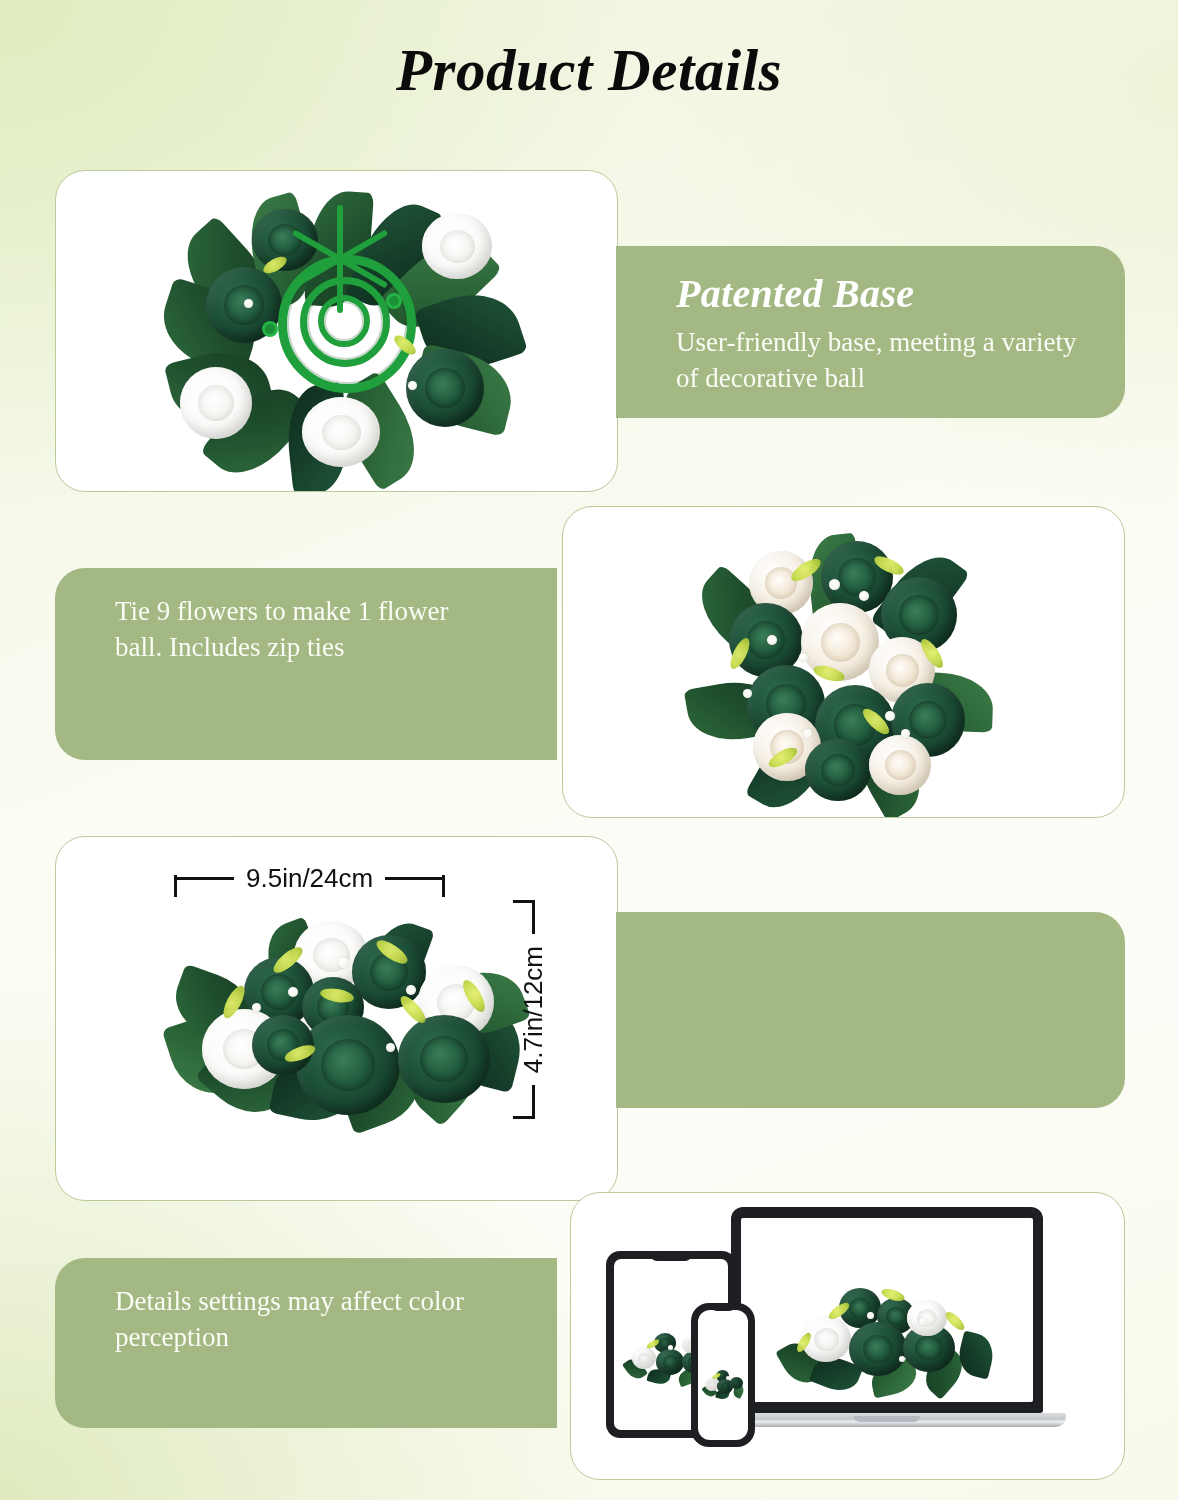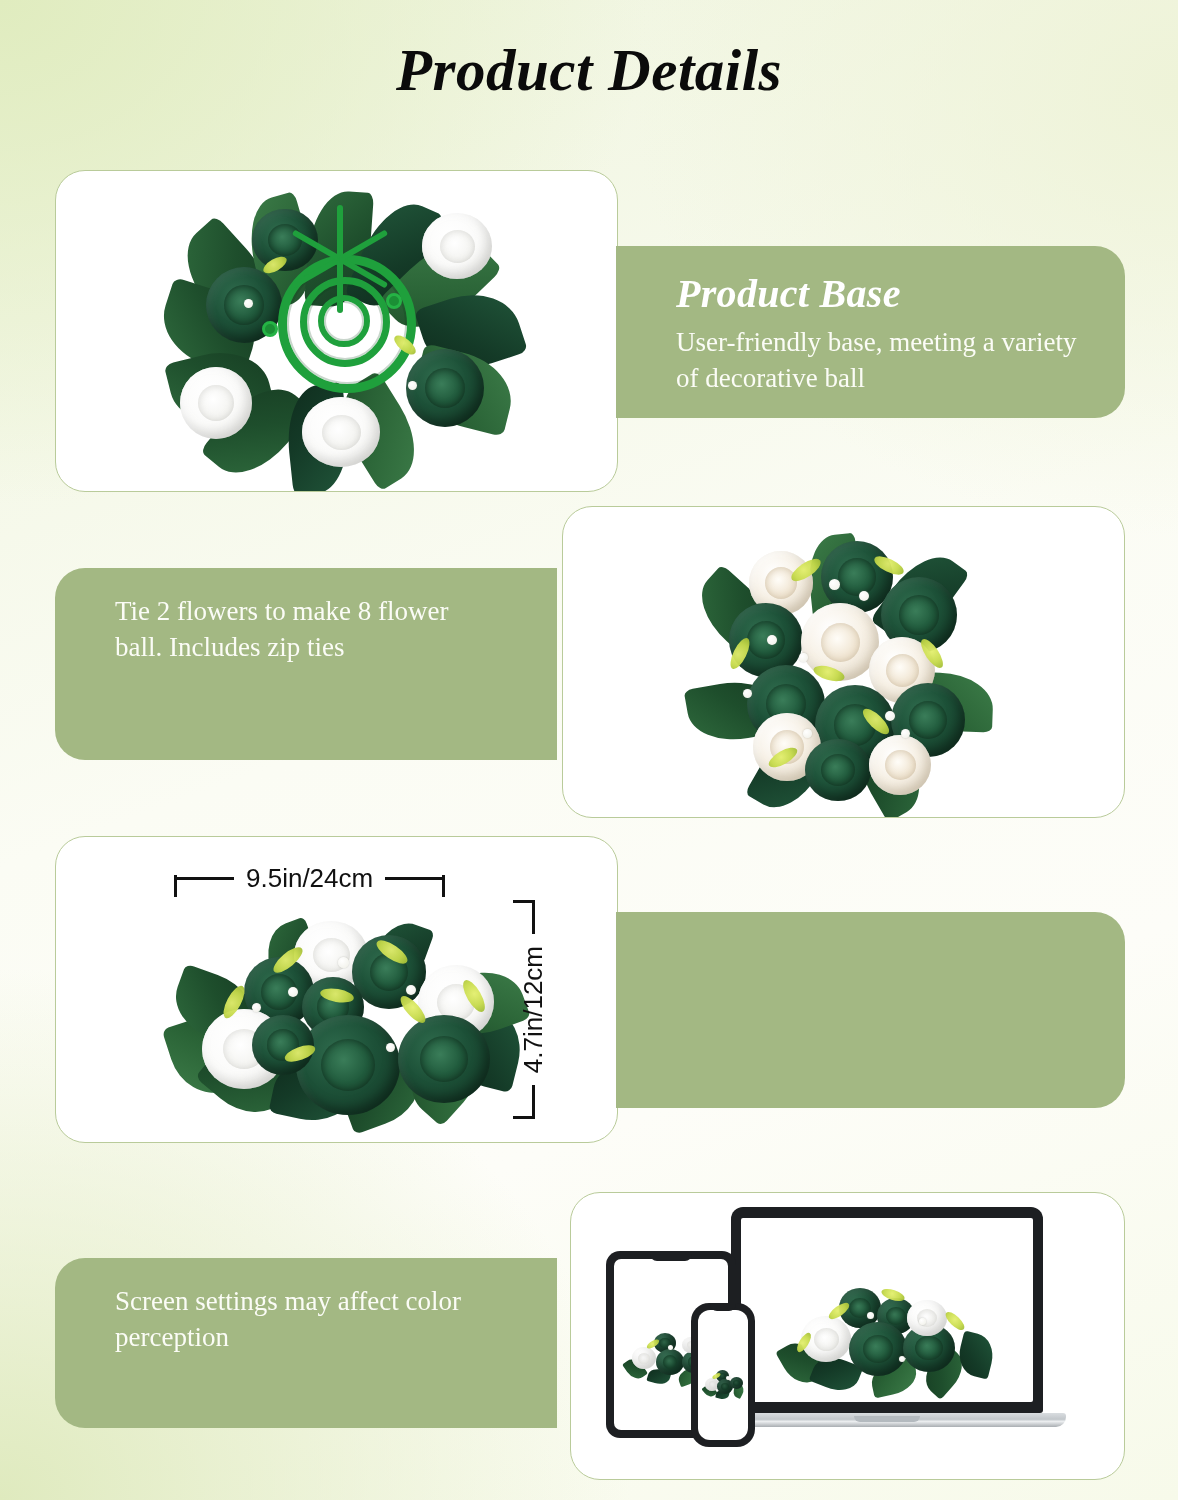--- a/index.html
+++ b/index.html
@@ -354,26 +354,26 @@
       <div class="base-knob" style="left:206px; top:150px;"></div>
 
       <div class="filler" style="left:206px; top:88px; width:26px; height:12px; transform:rotate(-30deg);"></div>
       <div class="filler" style="left:336px; top:168px; width:26px; height:12px; transform:rotate(40deg);"></div>
       <div class="berry" style="left:188px; top:128px; width:9px; height:9px;"></div>
       <div class="berry" style="left:352px; top:210px; width:9px; height:9px;"></div>
     </div>
   </div>
 
   <div class="green-card round-right" style="left:616px; top:246px; width:509px; height:172px;">
-    <div class="gc-title">Product Base</div>
+    <div class="gc-title">Patented Base</div>
     <div class="gc-body">User-friendly base, meeting a variety of decorative ball</div>
   </div>
 
   <div class="green-card round-left" style="left:55px; top:568px; width:502px; height:192px;">
-    <div class="gc-body">Tie 2 flowers to make 8 flower ball. Includes zip ties</div>
+    <div class="gc-body">Tie 9 flowers to make 1 flower ball. Includes zip ties</div>
   </div>
 
   <div class="white-card" style="left:562px; top:506px; width:563px; height:312px;">
     <div class="art" style="left:0; top:0; width:563px; height:312px;">
 
       <div class="leaf" style="left:148px; top:62px; width:54px; height:92px; transform:rotate(-48deg);"></div>
       <div class="leaf dark" style="left:330px; top:42px; width:54px; height:96px; transform:rotate(36deg);"></div>
       <div class="leaf light" style="left:356px; top:150px; width:58px; height:90px; transform:rotate(92deg);"></div>
       <div class="leaf" style="left:142px; top:158px; width:58px; height:92px; transform:rotate(-100deg);"></div>
       <div class="leaf dark" style="left:200px; top:218px; width:54px; height:88px; transform:rotate(-150deg);"></div>
@@ -405,21 +405,21 @@
       <div class="berry" style="left:296px; top:84px; width:10px; height:10px;"></div>
       <div class="berry" style="left:204px; top:128px; width:10px; height:10px;"></div>
       <div class="berry" style="left:236px; top:146px; width:9px; height:9px;"></div>
       <div class="berry" style="left:322px; top:204px; width:10px; height:10px;"></div>
       <div class="berry" style="left:338px; top:222px; width:9px; height:9px;"></div>
       <div class="berry" style="left:180px; top:182px; width:9px; height:9px;"></div>
       <div class="berry" style="left:240px; top:222px; width:9px; height:9px;"></div>
     </div>
   </div>
 
-  <div class="white-card" style="left:55px; top:836px; width:563px; height:307px;text-align:center;">
+  <div class="white-card" style="left:55px; top:836px; width:563px; height:365px;text-align:center;">
     <div class="art" style="left:0; top:0; width:563px; height:307px;">
 
       <div class="leaf light" style="left:112px; top:184px; width:78px; height:70px; transform:rotate(-108deg);"></div>
       <div class="leaf" style="left:150px; top:210px; width:82px; height:64px; transform:rotate(-140deg);"></div>
       <div class="leaf dark" style="left:218px; top:222px; width:80px; height:62px; transform:rotate(-168deg);"></div>
       <div class="leaf" style="left:286px; top:224px; width:80px; height:62px; transform:rotate(160deg);"></div>
       <div class="leaf light" style="left:348px; top:206px; width:82px; height:64px; transform:rotate(132deg);"></div>
       <div class="leaf dark" style="left:392px; top:176px; width:78px; height:68px; transform:rotate(104deg);"></div>
       <div class="leaf" style="left:128px; top:128px; width:62px; height:84px; transform:rotate(-70deg);"></div>
       <div class="leaf light" style="left:394px; top:124px; width:62px; height:84px; transform:rotate(70deg);"></div>
@@ -462,21 +462,21 @@
   <div class="dim-v" style="left:520px; top:900px;">
     <div class="bar top"></div>
     <div class="dim-label">4.7in/12cm</div>
     <div class="bar bottom"></div>
   </div>
 
   <div class="green-card round-right" style="left:616px; top:912px; width:509px; height:196px;">
   </div>
 
   <div class="green-card round-left" style="left:55px; top:1258px; width:502px; height:170px;">
-    <div class="gc-body">Screen settings may affect color perception</div>
+    <div class="gc-body">Details settings may affect color perception</div>
   </div>
 
   <div class="white-card" style="left:570px; top:1192px; width:555px; height:288px;">
 
     <div class="laptop" style="left:0; top:0; width:555px; height:288px;">
       <div class="laptop-screen" style="left:160px; top:14px; width:312px; height:206px;">
         <div class="inner">
           <div class="screen-art" style="left:26px; top:54px; width:240px; height:120px;">
             <div class="leaf" style="left:12px; top:74px; width:44px; height:34px; transform:rotate(-120deg);"></div>
             <div class="leaf dark" style="left:46px; top:86px; width:46px; height:32px; transform:rotate(-158deg);"></div>

